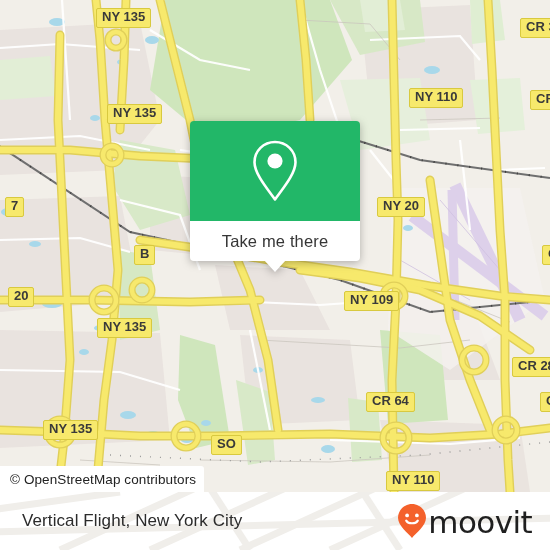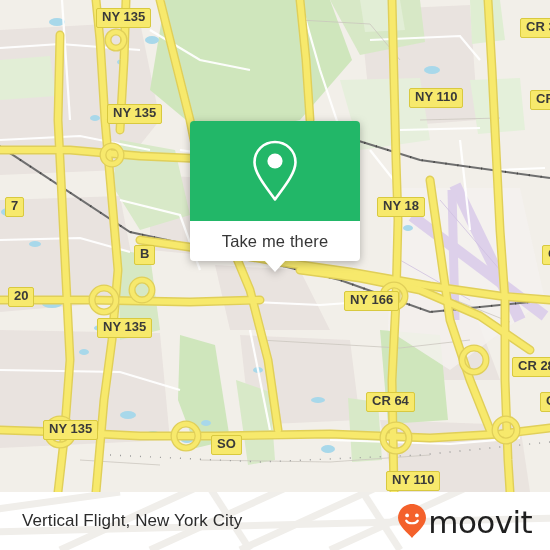--- a/index.html
+++ b/index.html
@@ -321,35 +321,38 @@
       </g>
     </svg>
 
     <div id="shields">
         <div style="position: absolute; left: 96px; top: 8px; background: rgb(247, 233, 108); border: 1.6px solid rgb(216, 201, 63); border-radius: 2px; padding: 1px 5px 2px; font-size: 13px; font-weight: bold; color: rgb(58, 58, 58); line-height: 1.15; white-space: nowrap; font-family: &quot;Liberation Sans&quot;, sans-serif;"><span>NY 135</span></div>
         <div style="position: absolute; left: 520px; top: 18px; background: rgb(247, 233, 108); border: 1.6px solid rgb(216, 201, 63); border-radius: 2px; padding: 1px 5px 2px; font-size: 13px; font-weight: bold; color: rgb(58, 58, 58); line-height: 1.15; white-space: nowrap; font-family: &quot;Liberation Sans&quot;, sans-serif;"><span>CR 3</span></div>
         <div style="position: absolute; left: 107px; top: 104px; background: rgb(247, 233, 108); border: 1.6px solid rgb(216, 201, 63); border-radius: 2px; padding: 1px 5px 2px; font-size: 13px; font-weight: bold; color: rgb(58, 58, 58); line-height: 1.15; white-space: nowrap; font-family: &quot;Liberation Sans&quot;, sans-serif;"><span>NY 135</span></div>
         <div style="position: absolute; left: 409px; top: 88px; background: rgb(247, 233, 108); border: 1.6px solid rgb(216, 201, 63); border-radius: 2px; padding: 1px 5px 2px; font-size: 13px; font-weight: bold; color: rgb(58, 58, 58); line-height: 1.15; white-space: nowrap; font-family: &quot;Liberation Sans&quot;, sans-serif;"><span>NY 110</span></div>
         <div style="position: absolute; left: 530px; top: 90px; background: rgb(247, 233, 108); border: 1.6px solid rgb(216, 201, 63); border-radius: 2px; padding: 1px 5px 2px; font-size: 13px; font-weight: bold; color: rgb(58, 58, 58); line-height: 1.15; white-space: nowrap; font-family: &quot;Liberation Sans&quot;, sans-serif;"><span>CR 3</span></div>
         <div style="position: absolute; left: 5px; top: 197px; background: rgb(247, 233, 108); border: 1.6px solid rgb(216, 201, 63); border-radius: 2px; padding: 1px 5px 2px; font-size: 13px; font-weight: bold; color: rgb(58, 58, 58); line-height: 1.15; white-space: nowrap; font-family: &quot;Liberation Sans&quot;, sans-serif;"><span>7</span></div>
-        <div style="position: absolute; left: 377px; top: 197px; background: rgb(247, 233, 108); border: 1.6px solid rgb(216, 201, 63); border-radius: 2px; padding: 1px 5px 2px; font-size: 13px; font-weight: bold; color: rgb(58, 58, 58); line-height: 1.15; white-space: nowrap; font-family: &quot;Liberation Sans&quot;, sans-serif;"><span>NY 18</span></div>
+        <div style="position: absolute; left: 377px; top: 197px; background: rgb(247, 233, 108); border: 1.6px solid rgb(216, 201, 63); border-radius: 2px; padding: 1px 5px 2px; font-size: 13px; font-weight: bold; color: rgb(58, 58, 58); line-height: 1.15; white-space: nowrap; font-family: &quot;Liberation Sans&quot;, sans-serif;"><span>NY 20</span></div>
         <div style="position: absolute; left: 134px; top: 245px; background: rgb(247, 233, 108); border: 1.6px solid rgb(216, 201, 63); border-radius: 2px; padding: 1px 5px 2px; font-size: 13px; font-weight: bold; color: rgb(58, 58, 58); line-height: 1.15; white-space: nowrap; font-family: &quot;Liberation Sans&quot;, sans-serif;"><span>B</span></div>
         <div style="position: absolute; left: 542px; top: 245px; background: rgb(247, 233, 108); border: 1.6px solid rgb(216, 201, 63); border-radius: 2px; padding: 1px 5px 2px; font-size: 13px; font-weight: bold; color: rgb(58, 58, 58); line-height: 1.15; white-space: nowrap; font-family: &quot;Liberation Sans&quot;, sans-serif;"><span>C</span></div>
         <div style="position: absolute; left: 8px; top: 287px; background: rgb(247, 233, 108); border: 1.6px solid rgb(216, 201, 63); border-radius: 2px; padding: 1px 5px 2px; font-size: 13px; font-weight: bold; color: rgb(58, 58, 58); line-height: 1.15; white-space: nowrap; font-family: &quot;Liberation Sans&quot;, sans-serif;"><span>20</span></div>
-        <div style="position: absolute; left: 344px; top: 291px; background: rgb(247, 233, 108); border: 1.6px solid rgb(216, 201, 63); border-radius: 2px; padding: 1px 5px 2px; font-size: 13px; font-weight: bold; color: rgb(58, 58, 58); line-height: 1.15; white-space: nowrap; font-family: &quot;Liberation Sans&quot;, sans-serif;"><span>NY 166</span></div>
+        <div style="position: absolute; left: 344px; top: 291px; background: rgb(247, 233, 108); border: 1.6px solid rgb(216, 201, 63); border-radius: 2px; padding: 1px 5px 2px; font-size: 13px; font-weight: bold; color: rgb(58, 58, 58); line-height: 1.15; white-space: nowrap; font-family: &quot;Liberation Sans&quot;, sans-serif;"><span>NY 109</span></div>
         <div style="position: absolute; left: 97px; top: 318px; background: rgb(247, 233, 108); border: 1.6px solid rgb(216, 201, 63); border-radius: 2px; padding: 1px 5px 2px; font-size: 13px; font-weight: bold; color: rgb(58, 58, 58); line-height: 1.15; white-space: nowrap; font-family: &quot;Liberation Sans&quot;, sans-serif;"><span>NY 135</span></div>
         <div style="position: absolute; left: 512px; top: 357px; background: rgb(247, 233, 108); border: 1.6px solid rgb(216, 201, 63); border-radius: 2px; padding: 1px 5px 2px; font-size: 13px; font-weight: bold; color: rgb(58, 58, 58); line-height: 1.15; white-space: nowrap; font-family: &quot;Liberation Sans&quot;, sans-serif;"><span>CR 28</span></div>
         <div style="position: absolute; left: 366px; top: 392px; background: rgb(247, 233, 108); border: 1.6px solid rgb(216, 201, 63); border-radius: 2px; padding: 1px 5px 2px; font-size: 13px; font-weight: bold; color: rgb(58, 58, 58); line-height: 1.15; white-space: nowrap; font-family: &quot;Liberation Sans&quot;, sans-serif;"><span>CR 64</span></div>
         <div style="position: absolute; left: 540px; top: 392px; background: rgb(247, 233, 108); border: 1.6px solid rgb(216, 201, 63); border-radius: 2px; padding: 1px 5px 2px; font-size: 13px; font-weight: bold; color: rgb(58, 58, 58); line-height: 1.15; white-space: nowrap; font-family: &quot;Liberation Sans&quot;, sans-serif;"><span>CR</span></div>
         <div style="position: absolute; left: 43px; top: 420px; background: rgb(247, 233, 108); border: 1.6px solid rgb(216, 201, 63); border-radius: 2px; padding: 1px 5px 2px; font-size: 13px; font-weight: bold; color: rgb(58, 58, 58); line-height: 1.15; white-space: nowrap; font-family: &quot;Liberation Sans&quot;, sans-serif;"><span>NY 135</span></div>
         <div style="position: absolute; left: 211px; top: 435px; background: rgb(247, 233, 108); border: 1.6px solid rgb(216, 201, 63); border-radius: 2px; padding: 1px 5px 2px; font-size: 13px; font-weight: bold; color: rgb(58, 58, 58); line-height: 1.15; white-space: nowrap; font-family: &quot;Liberation Sans&quot;, sans-serif;"><span>SO</span></div>
         <div style="position: absolute; left: 386px; top: 471px; background: rgb(247, 233, 108); border: 1.6px solid rgb(216, 201, 63); border-radius: 2px; padding: 1px 5px 2px; font-size: 13px; font-weight: bold; color: rgb(58, 58, 58); line-height: 1.15; white-space: nowrap; font-family: &quot;Liberation Sans&quot;, sans-serif;"><span>NY 110</span></div>
       </div>
   </div>
 
+  <div id="osm-strip">
+    <span>© OpenStreetMap contributors</span>
+  </div>
 
   <div id="callout">
     <div id="callout-green">
       <svg width="54" height="66" viewBox="0 0 54 66">
         <path d="M27 4 C15.5 4 6.5 13 6.5 24.2 C6.5 36 20 51.5 27 61.5 C34 51.5 47.5 36 47.5 24.2 C47.5 13 38.5 4 27 4 Z" fill="none" stroke="#ffffff" stroke-width="2.6" stroke-linejoin="round"></path>
         <circle cx="27" cy="23" r="7.6" fill="#ffffff"></circle>
       </svg>
     </div>
     <div id="callout-white">
       <span>Take me there</span>

